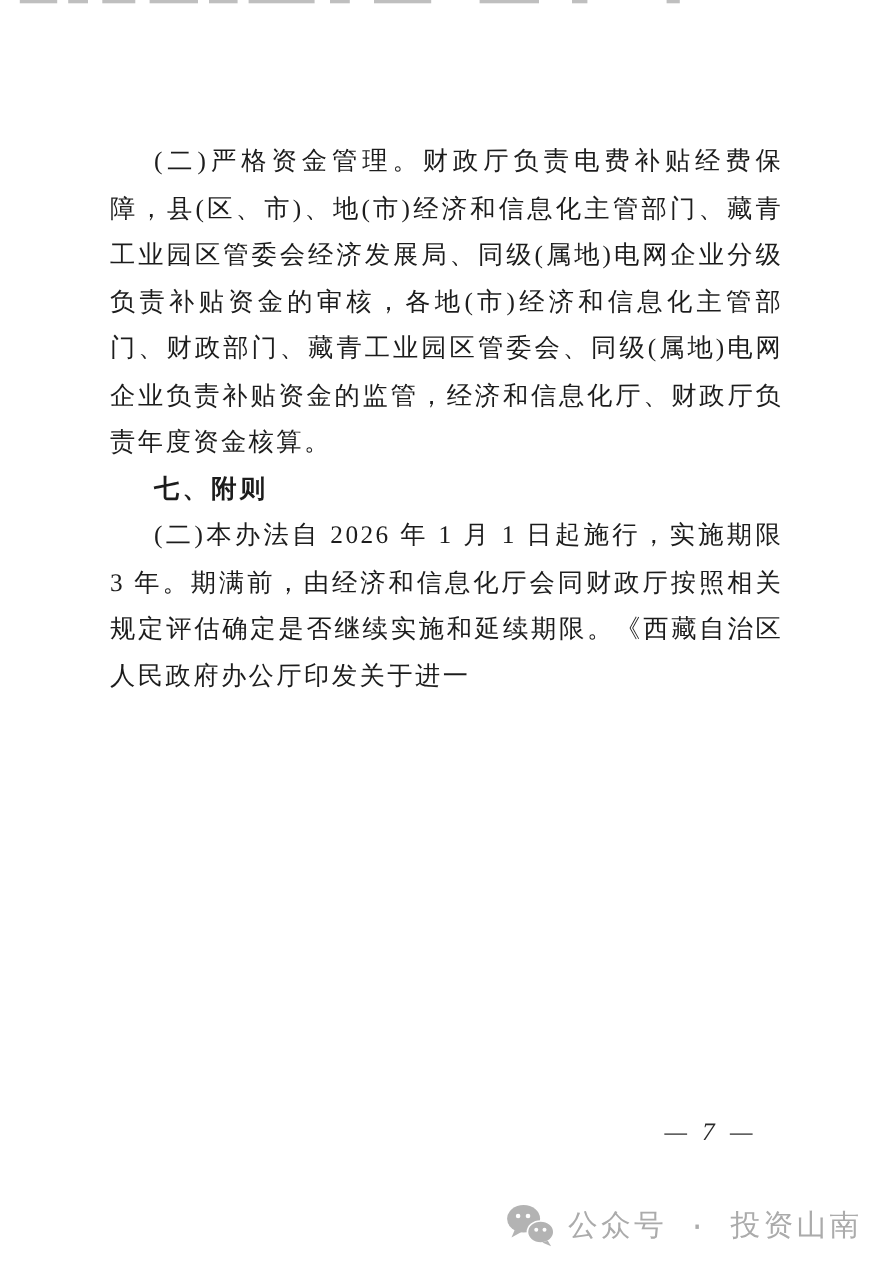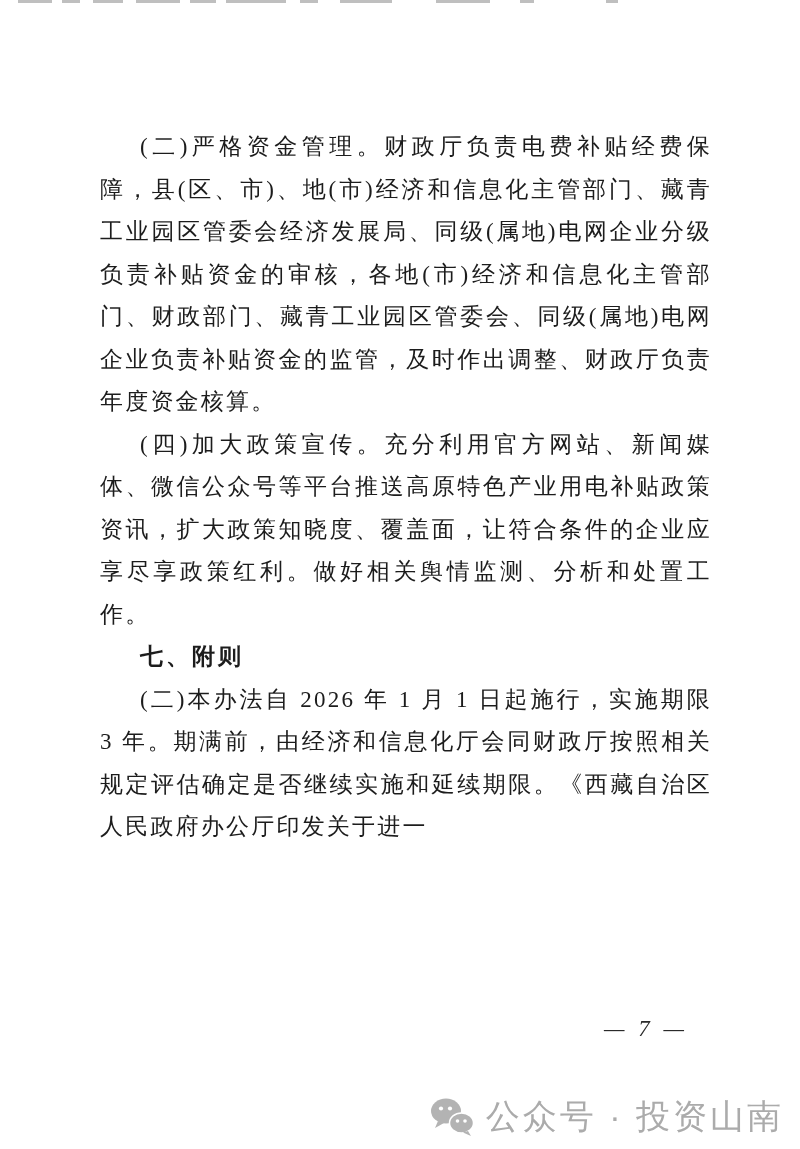--- a/index.html
+++ b/index.html
@@ -64,23 +64,23 @@
   .footer-watermark {
     position: absolute;
     top: 1094px;
     right: 16px;
     display: flex;
     align-items: center;
     gap: 12px;
     color: #ababab;
   }
   .footer-watermark .wm-text {
-    font-size: 34px;
+    font-size: 27px;
     letter-spacing: 3px;
-    font-family: Liberation Sans, sans-serif;
+    font-family: Liberation Mono, monospace;
     white-space: nowrap;
   }
   .wechat-icon {
     width: 44px;
     height: 40px;
     display: inline-block;
   }
 </style>
 </head>
 <body>
@@ -95,22 +95,21 @@
     <span style="left:190px; width:26px;"></span>
     <span style="left:226px; width:60px;"></span>
     <span style="left:300px; width:18px;"></span>
     <span style="left:340px; width:52px;"></span>
     <span style="left:436px; width:54px;"></span>
     <span style="left:520px; width:14px;"></span>
     <span style="left:606px; width:12px;"></span>
   </div>
 
   <div class="content">
-    <p>(二)严格资金管理。财政厅负责电费补贴经费保障，县(区、市)、地(市)经济和信息化主管部门、藏青工业园区管委会经济发展局、同级(属地)电网企业分级负责补贴资金的审核，各地(市)经济和信息化主管部门、财政部门、藏青工业园区管委会、同级(属地)电网企业负责补贴资金的监管，及时作出调整、财政厅负责年度资金核算。</p>
-    <p>(四)加大政策宣传。充分利用官方网站、新闻媒体、微信公众号等平台推送高原特色产业用电补贴政策资讯，扩大政策知晓度、覆盖面，让符合条件的企业应享尽享政策红利。做好相关舆情监测、分析和处置工作。</p>
+    <p>(二)严格资金管理。财政厅负责电费补贴经费保障，县(区、市)、地(市)经济和信息化主管部门、藏青工业园区管委会经济发展局、同级(属地)电网企业分级负责补贴资金的审核，各地(市)经济和信息化主管部门、财政部门、藏青工业园区管委会、同级(属地)电网企业负责补贴资金的监管，经济和信息化厅、财政厅负责年度资金核算。</p>
     <p class="heading">七、附则</p>
     <p>(二)本办法自 2026 年 1 月 1 日起施行，实施期限 3 年。期满前，由经济和信息化厅会同财政厅按照相关规定评估确定是否继续实施和延续期限。《西藏自治区人民政府办公厅印发关于进一</p>
   </div>
 
   <div class="page-number">— 7 —</div>
 
   <div class="footer-watermark">
     <svg class="wechat-icon" viewBox="0 0 44 40" xmlns="http://www.w3.org/2000/svg">
 
       <ellipse cx="16" cy="14" rx="15" ry="12.5" fill="#b3b3b3"></ellipse>

